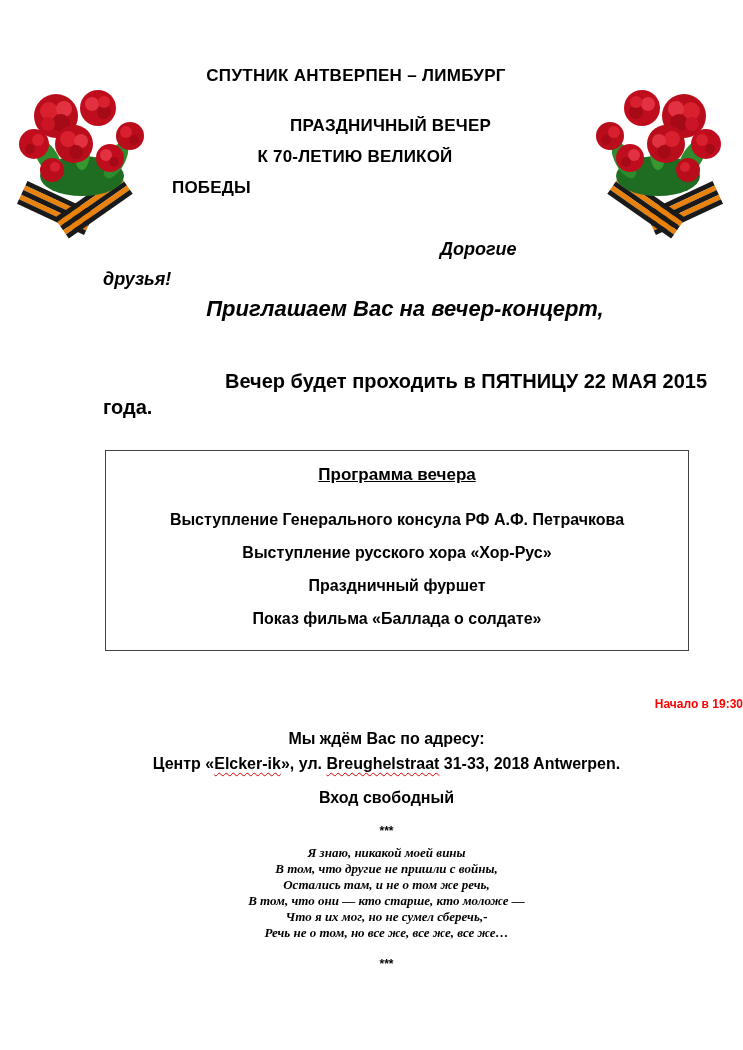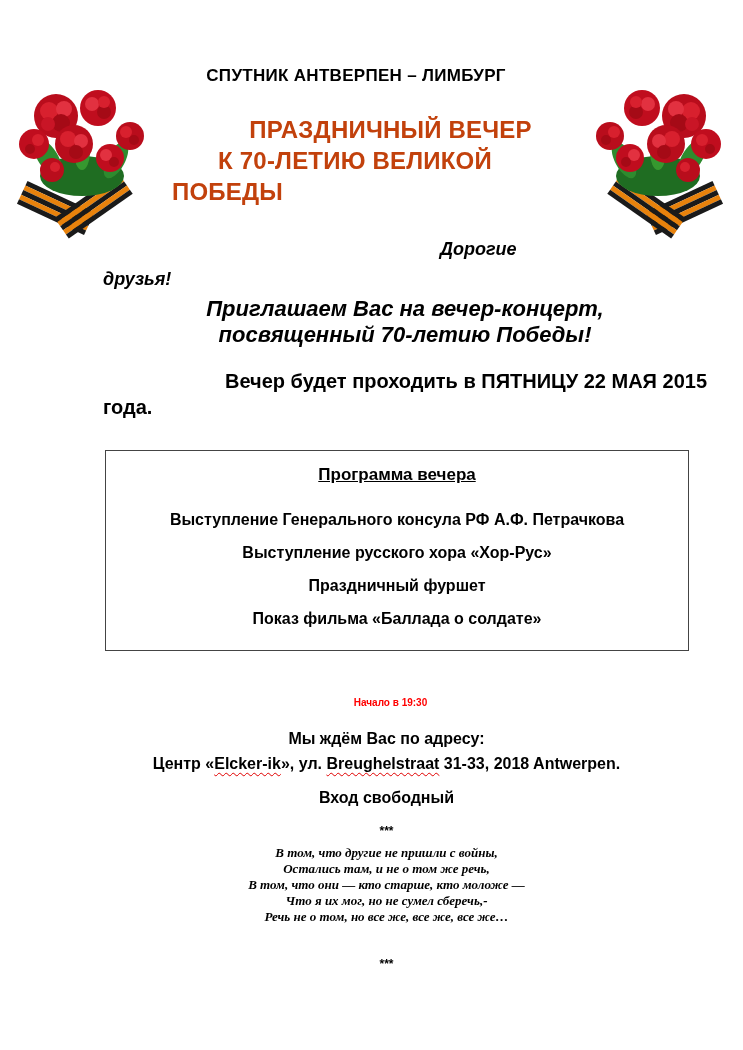--- a/index.html
+++ b/index.html
@@ -25,23 +25,23 @@
   }
   .flower {
     position: absolute;
     width: 140px; height: 160px;
   }
   .flower-left { left: 12px; top: 84px; }
   .flower-right { left: 588px; top: 84px; }
   .flower-right svg { transform: scaleX(-1); }
   .event-title {
     position: absolute;
-    color: #c2410c;
-    font-weight: bold;
-    font-size: 24px;
+    color: #000000;
+    font-weight: bold;
+    font-size: 17px;
     letter-spacing: 0.2px;
   }
   .event-title-1 { top: 116px; left: 38px; width: 705px; text-align: center; }
   .event-title-2 { top: 147px; left: 0; width: 710px; text-align: center; }
   .event-title-3 { top: 178px; left: 172px; }
   .greeting {
     position: absolute;
     font-style: italic;
     font-weight: bold;
     font-size: 18px;
@@ -84,24 +84,24 @@
     text-align: center;
     font-weight: bold;
     font-size: 16px;
     line-height: 18px;
     margin-top: 15px;
   }
   .program-item:nth-of-type(2) { margin-top: 26px; }
   .start-time {
     position: absolute;
     top: 697px; left: 38px; width: 705px;
-    text-align: center;
+    text-align: right;
     color: #ff0000;
     font-weight: bold;
-    font-size: 10px;
+    font-size: 12px;
   }
   .center-block {
     position: absolute;
     left: 30px; width: 713px;
     text-align: center;
     font-weight: bold;
     font-size: 16px;
   }
   .address-intro { top: 730px; }
   .address { top: 755px; }
@@ -263,21 +263,20 @@
   </div>
 
   <div class="event-title event-title-1">ПРАЗДНИЧНЫЙ ВЕЧЕР</div>
   <div class="event-title event-title-2">К 70-ЛЕТИЮ ВЕЛИКОЙ</div>
   <div class="event-title event-title-3">ПОБЕДЫ</div>
 
   <div class="greeting greeting-1">Дорогие</div>
   <div class="greeting greeting-2">друзья!</div>
 
   <div class="invite invite-1">Приглашаем Вас на вечер-концерт,</div>
-  <div class="invite invite-2">посвященный 70-летию Победы!</div>
 
   <div class="date-line date-1">Вечер будет проходить в ПЯТНИЦУ 22 МАЯ 2015</div>
   <div class="date-line date-2">года.</div>
 
   <div class="program-box">
     <div class="program-title">Программа вечера</div>
     <div class="program-item">Выступление Генерального консула РФ А.Ф. Петрачкова</div>
     <div class="program-item">Выступление русского хора «Хор-Рус»</div>
     <div class="program-item">Праздничный фуршет</div>
     <div class="program-item">Показ фильма «Баллада о солдате»</div>
@@ -287,20 +286,21 @@
 
   <div class="center-block address-intro">Мы ждём Вас по адресу:</div>
 
   <div class="center-block address"><span>Центр «</span><span class="squiggle">Elcker-ik</span><span>», ул. </span><span class="squiggle">Breughelstraat</span><span> 31-33, 2018 Antwerpen.</span></div>
 
   <div class="center-block entrance">Вход свободный</div>
 
   <div class="separator sep-top">***</div>
 
   <div class="poem">
+    <div class="poem-line">Я знаю, никакой моей вины</div>
     <div class="poem-line">В том, что другие не пришли с войны,</div>
     <div class="poem-line">Остались там, и не о том же речь,</div>
     <div class="poem-line">В том, что они — кто старше, кто моложе —</div>
     <div class="poem-line">Что я их мог, но не сумел сберечь,-</div>
     <div class="poem-line">Речь не о том, но все же, все же, все же…</div>
   </div>
 
   <div class="separator sep-bottom">***</div>
 
 </div>

